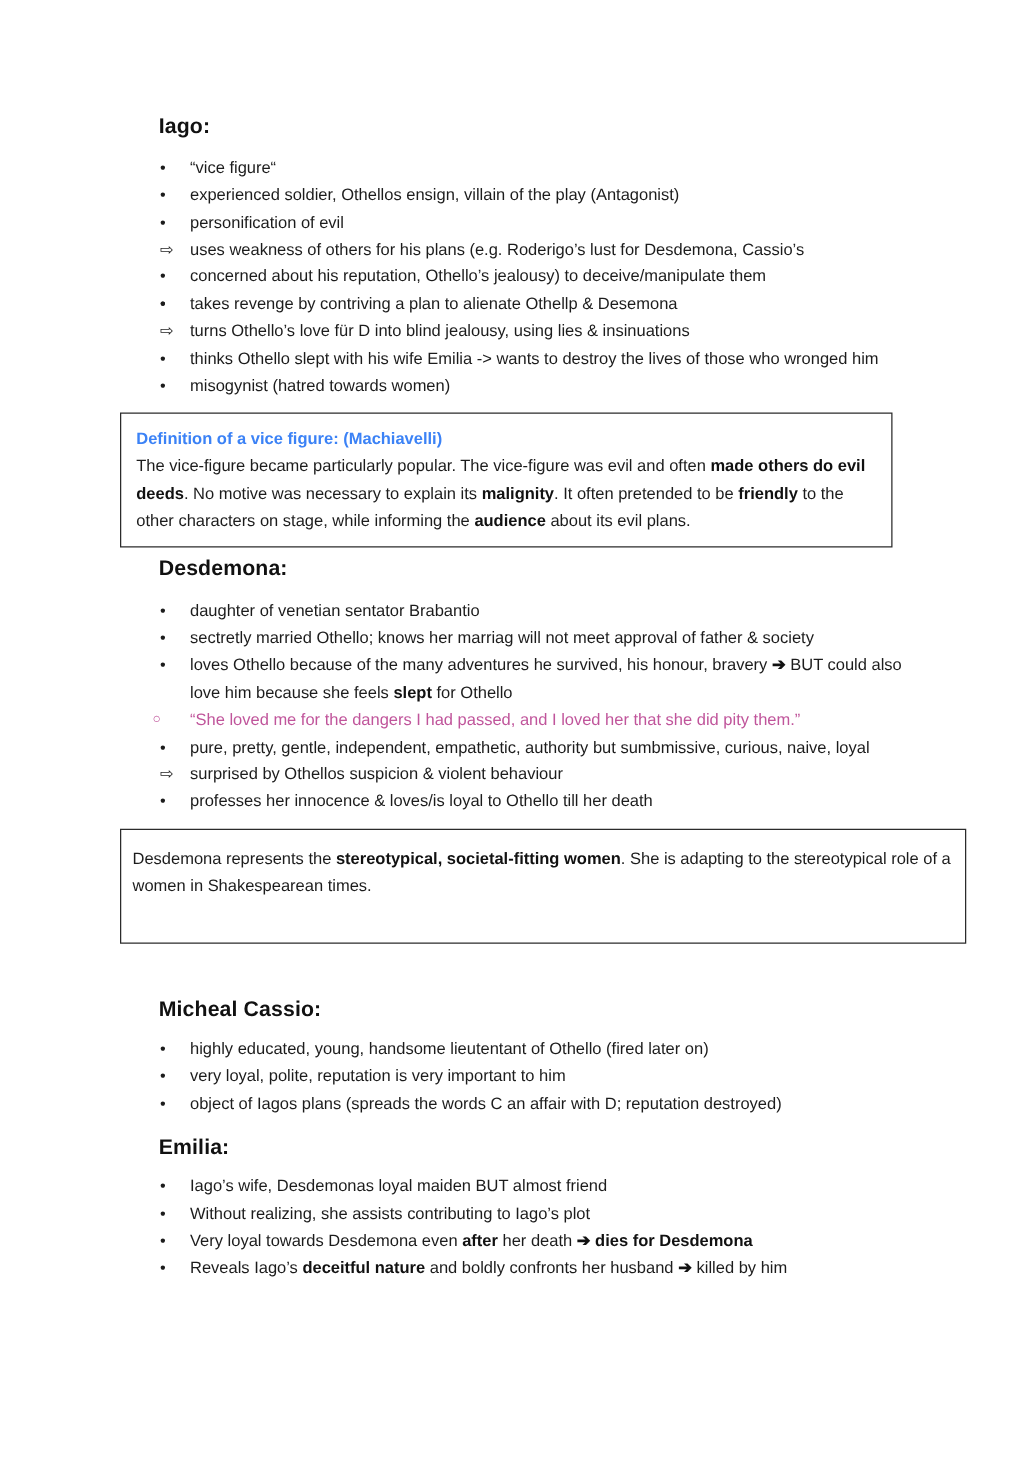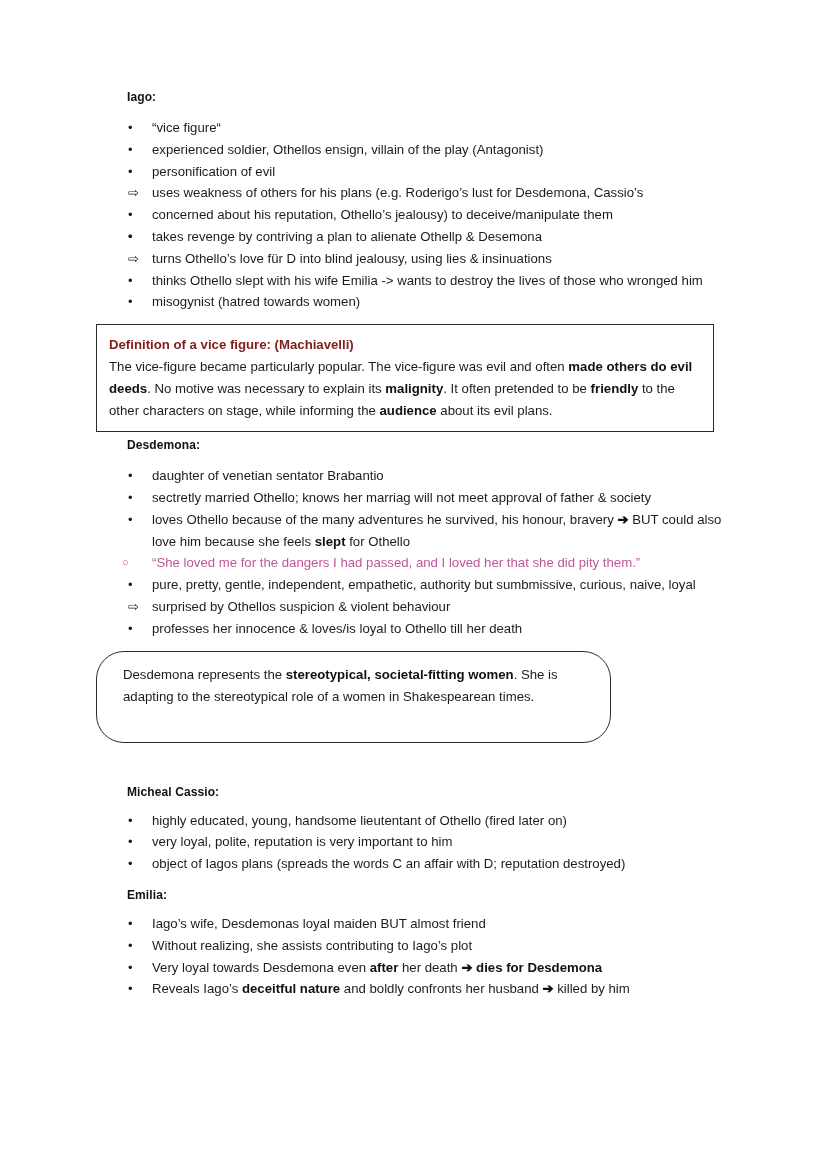--- a/index.html
+++ b/index.html
@@ -22,21 +22,21 @@
     box-sizing: border-box;
     padding: 90px 96px 0 96px;
     background: #ffffff;
   }
   .doc-body {
     width: 636px;
   }
 
   
   .section-heading {
-    font-size: 12px;
+    font-size: 17px;
     font-weight: bold;
     line-height: 1.25;
     color: #111111;
     letter-spacing: 0.1px;
     padding-left: 31px;
   }
 
   
   .bullets {
     list-style: none;
@@ -105,26 +105,25 @@
   }
   .callout p {
     margin: 0;
   }
   .callout-vice {
     width: 618px;
     padding: 9px 11px 9px 12px;
   }
   .callout-vice .callout-title {
     font-weight: bold;
-    color: #7f1d1d;
+    color: #3b82f6;
   }
   .callout-desdemona {
-    width: 515px;
-    padding: 12px 11px 34px 26px;
-    border-radius: 28px;
+    width: 677px;
+    padding: 12px 11px 34px 9px;
   }
 
   strong { font-weight: bold; color: #111111; }
 
   
   .sp-heading-to-list { height: 12px; }
   .sp-list-to-box     { height: 11px; }
   .sp-box-to-heading  { height: 6px; }
   .sp-list-to-heading { height: 13px; }
   .sp-box-to-heading-lg { height: 42px; }

